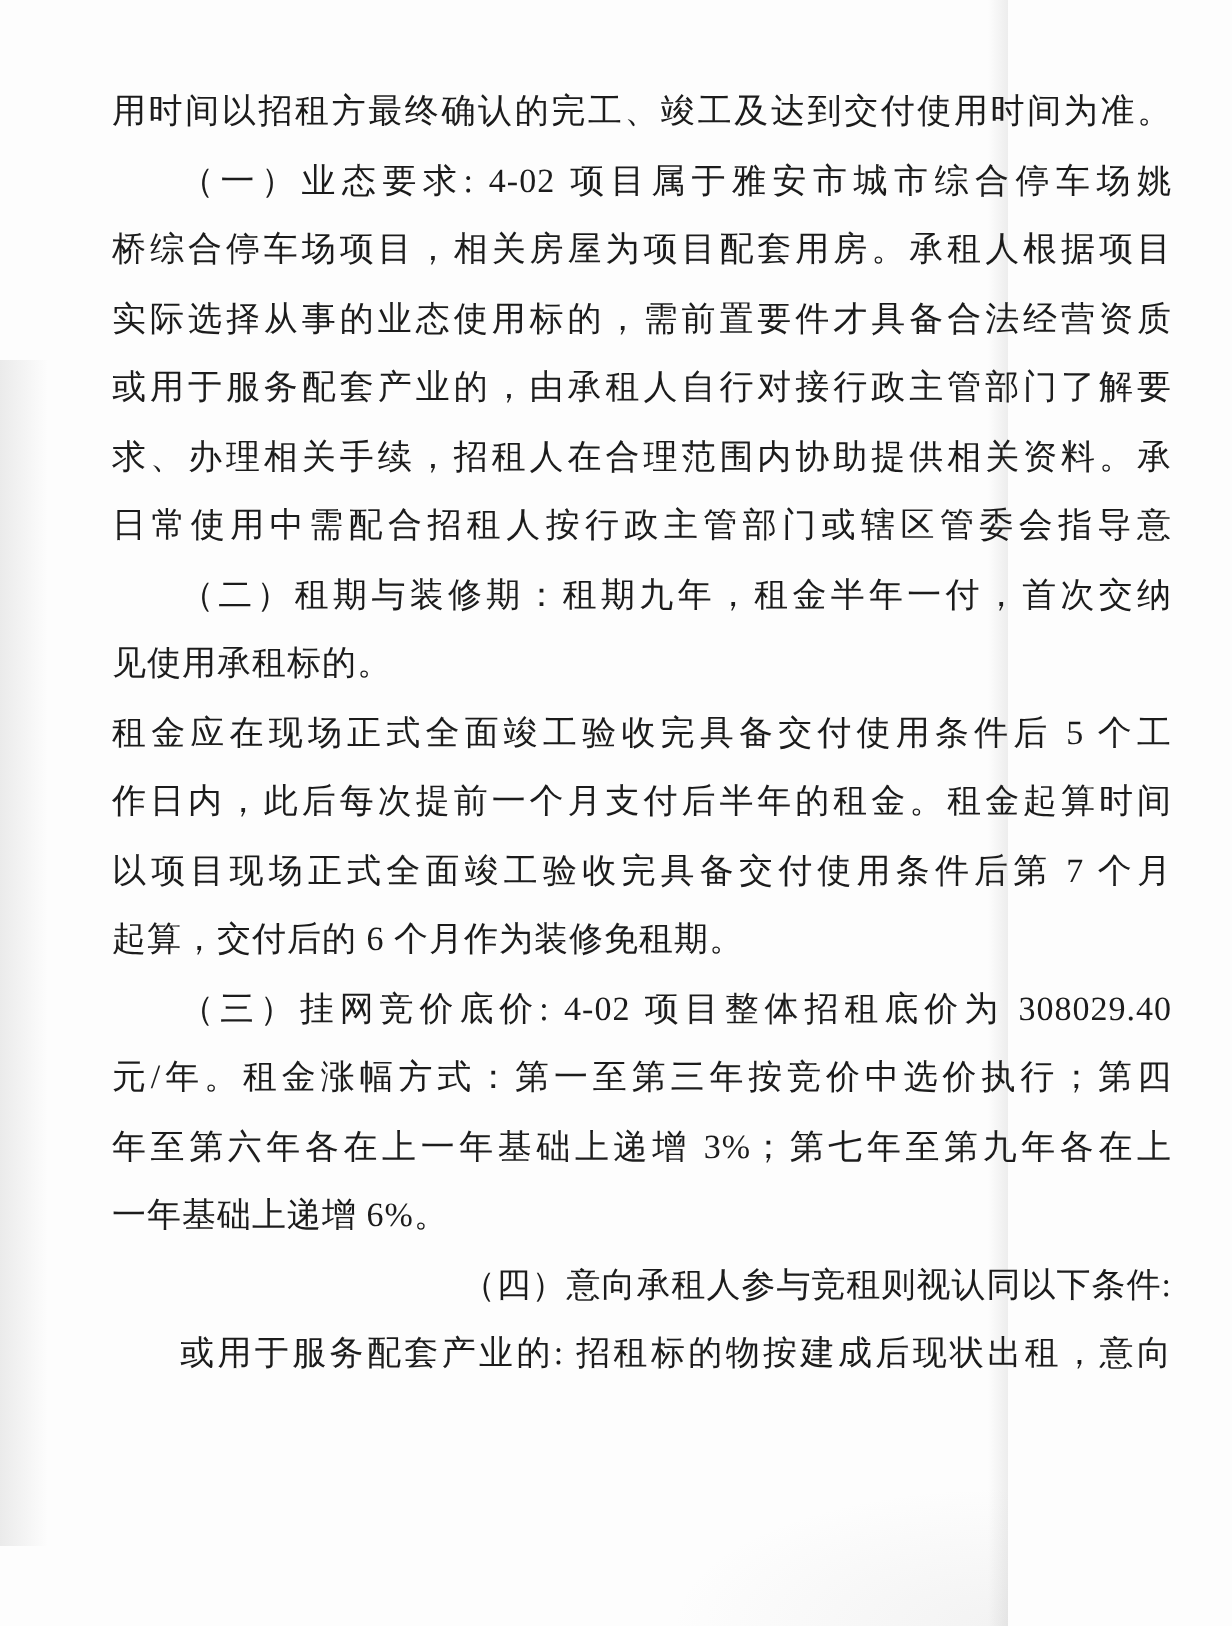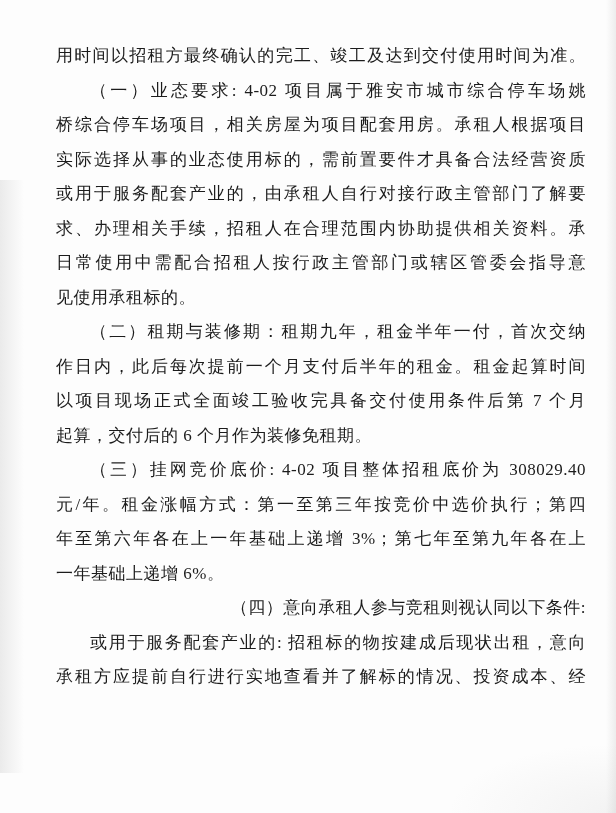--- a/index.html
+++ b/index.html
@@ -10,21 +10,21 @@
     width: 616px;
     height: 813px;
     background: #fdfdfd;
     overflow: hidden;
     position: relative;
     font-family: "Liberation Serif", "DejaVu Serif", serif;
   }
   .page {
     position: absolute;
     left: 0; top: 0;
-    width: 616px; height: 813px;
+    width: 504px; height: 813px;
     background: #fdfdfd;
   }
   .edge-shadow-left {
     position: absolute;
     left: 0; top: 180px; bottom: 40px;
     width: 24px;
     background: linear-gradient(90deg, rgba(110,110,110,0.13), rgba(110,110,110,0));
     pointer-events: none;
   }
   .edge-shadow-right {
@@ -75,27 +75,27 @@
   <div class="corner-noise"></div>
 
   <div class="textblock">
     <div class="line fill">用时间以招租方最终确认的完工、竣工及达到交付使用时间为准。</div>
     <div class="line fill indent">（一）业态要求: 4-02 项目属于雅安市城市综合停车场姚</div>
     <div class="line fill">桥综合停车场项目，相关房屋为项目配套用房。承租人根据项目</div>
     <div class="line fill">实际选择从事的业态使用标的，需前置要件才具备合法经营资质</div>
     <div class="line fill">或用于服务配套产业的，由承租人自行对接行政主管部门了解要</div>
     <div class="line fill">求、办理相关手续，招租人在合理范围内协助提供相关资料。承</div>
     <div class="line fill">日常使用中需配合招租人按行政主管部门或辖区管委会指导意</div>
+    <div class="line fill indent">（二）租期与装修期：租期九年，租金半年一付，首次交纳</div>
     <div class="line">见使用承租标的。</div>
-    <div class="line fill indent">（二）租期与装修期：租期九年，租金半年一付，首次交纳</div>
+    <div class="line fill">租金应在现场正式全面竣工验收完具备交付使用条件后 5 个工</div>
     <div class="line fill">作日内，此后每次提前一个月支付后半年的租金。租金起算时间</div>
     <div class="line fill">以项目现场正式全面竣工验收完具备交付使用条件后第 7 个月</div>
     <div class="line">起算，交付后的 6 个月作为装修免租期。</div>
     <div class="line fill indent">（三）挂网竞价底价: 4-02 项目整体招租底价为 308029.40</div>
     <div class="line fill">元/年。租金涨幅方式：第一至第三年按竞价中选价执行；第四</div>
     <div class="line fill">年至第六年各在上一年基础上递增 3%；第七年至第九年各在上</div>
     <div class="line">一年基础上递增 6%。</div>
     <div class="line indent">（四）意向承租人参与竞租则视认同以下条件:</div>
     <div class="line fill indent">或用于服务配套产业的: 招租标的物按建成后现状出租，意向</div>
-    <div class="line fill">承租方应提前自行进行实地查看并了解标的情况、投资成本、经</div>
   </div>
 
 </div>
 
 </body></html>

